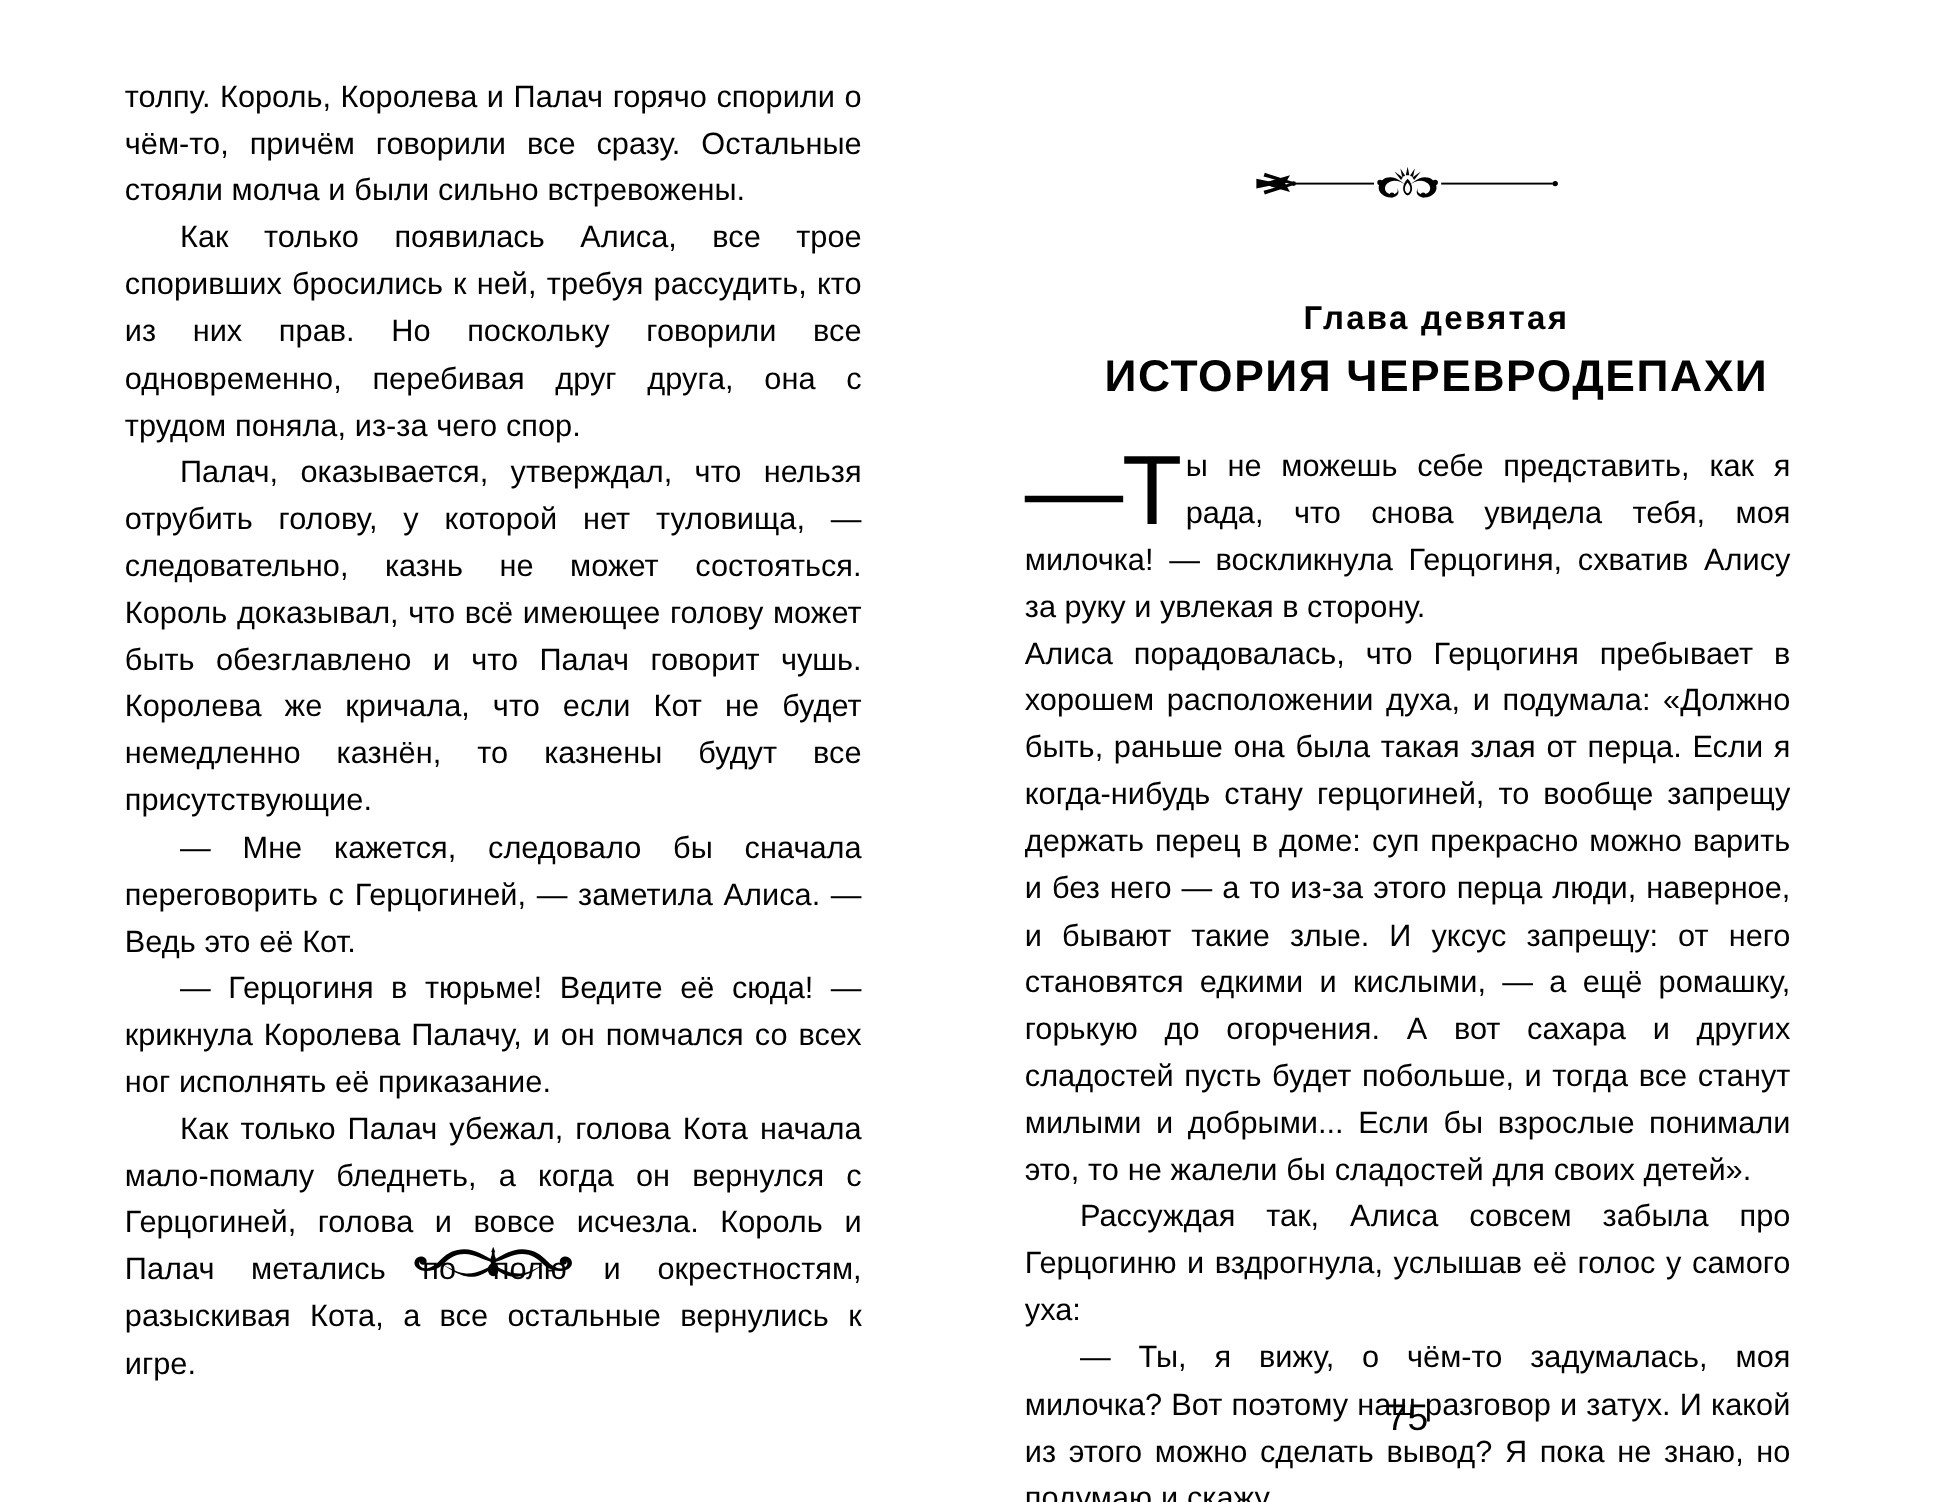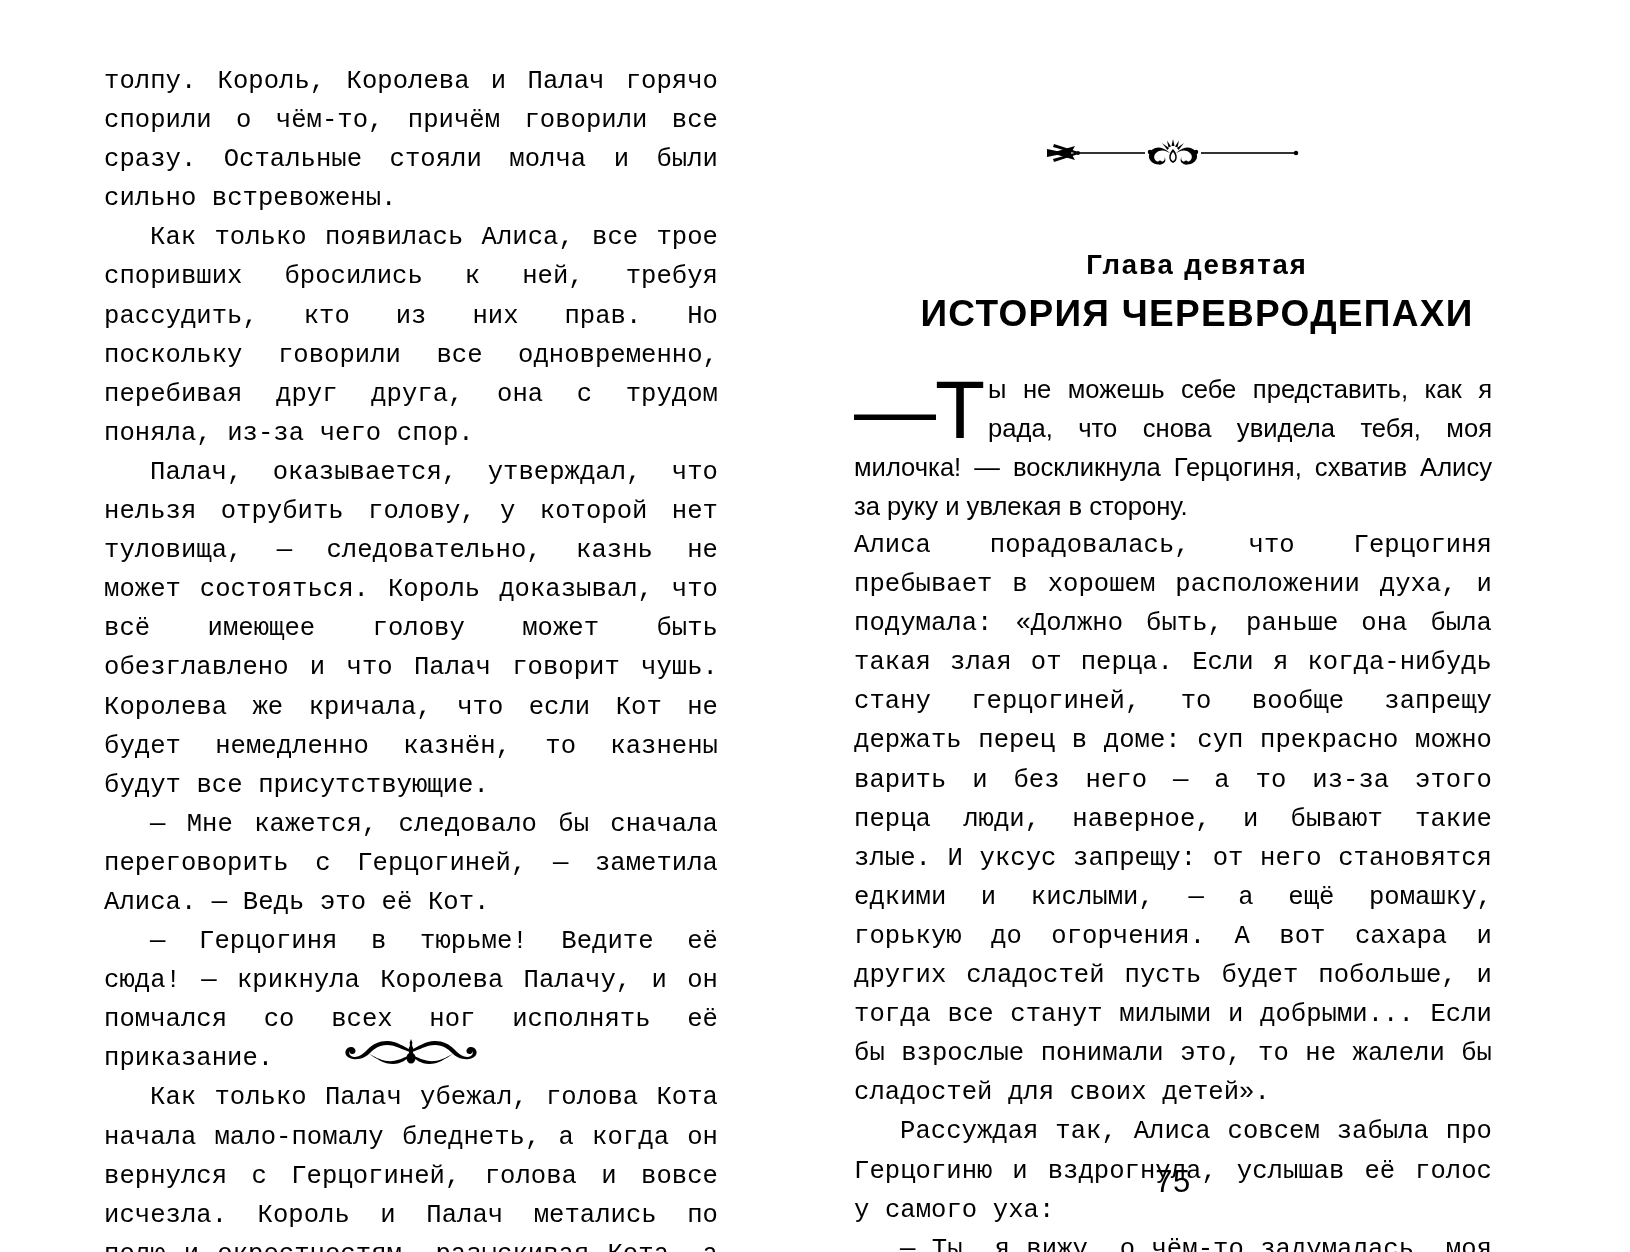--- a/index.html
+++ b/index.html
@@ -22,21 +22,20 @@
     height: 1252px;
     background: #ffffff;
   }
 
   
   .page-col {
     position: absolute;
     top: 0;
     height: 1252px;
     box-sizing: border-box;
-    font-family: Liberation Mono, monospace;
   }
   #page-left {
     left: 104px;
     width: 614px;
     padding-top: 62px;
   }
   #page-right {
     left: 854px;
     width: 638px;
     padding-top: 62px;

